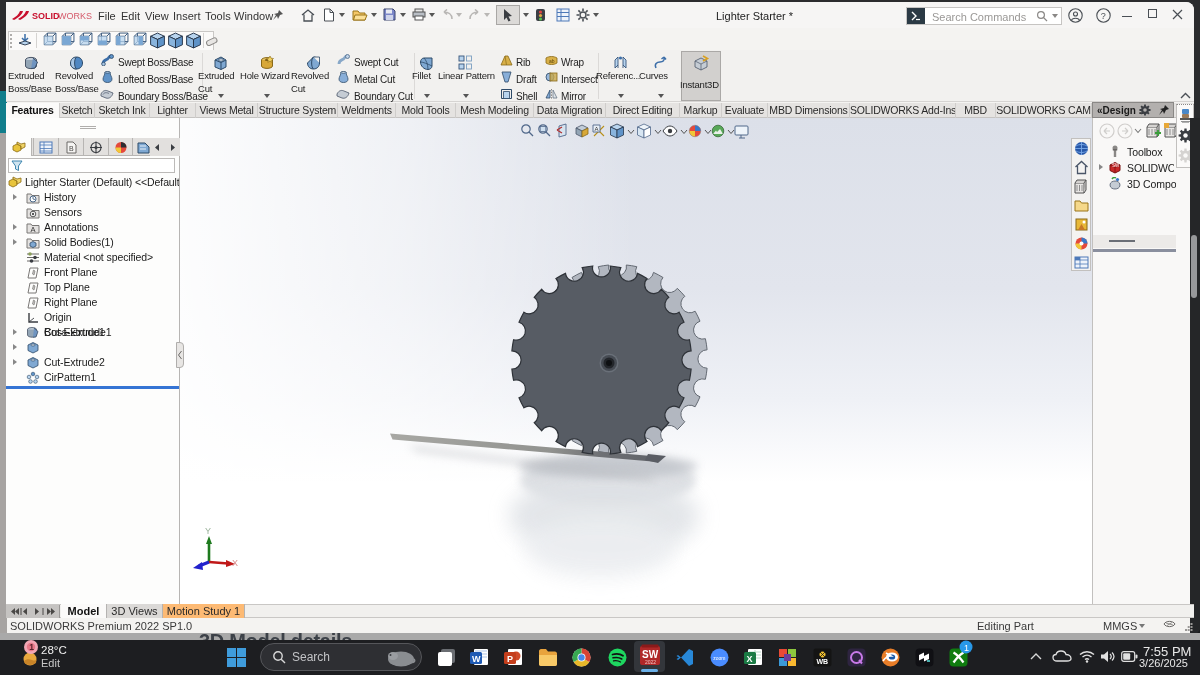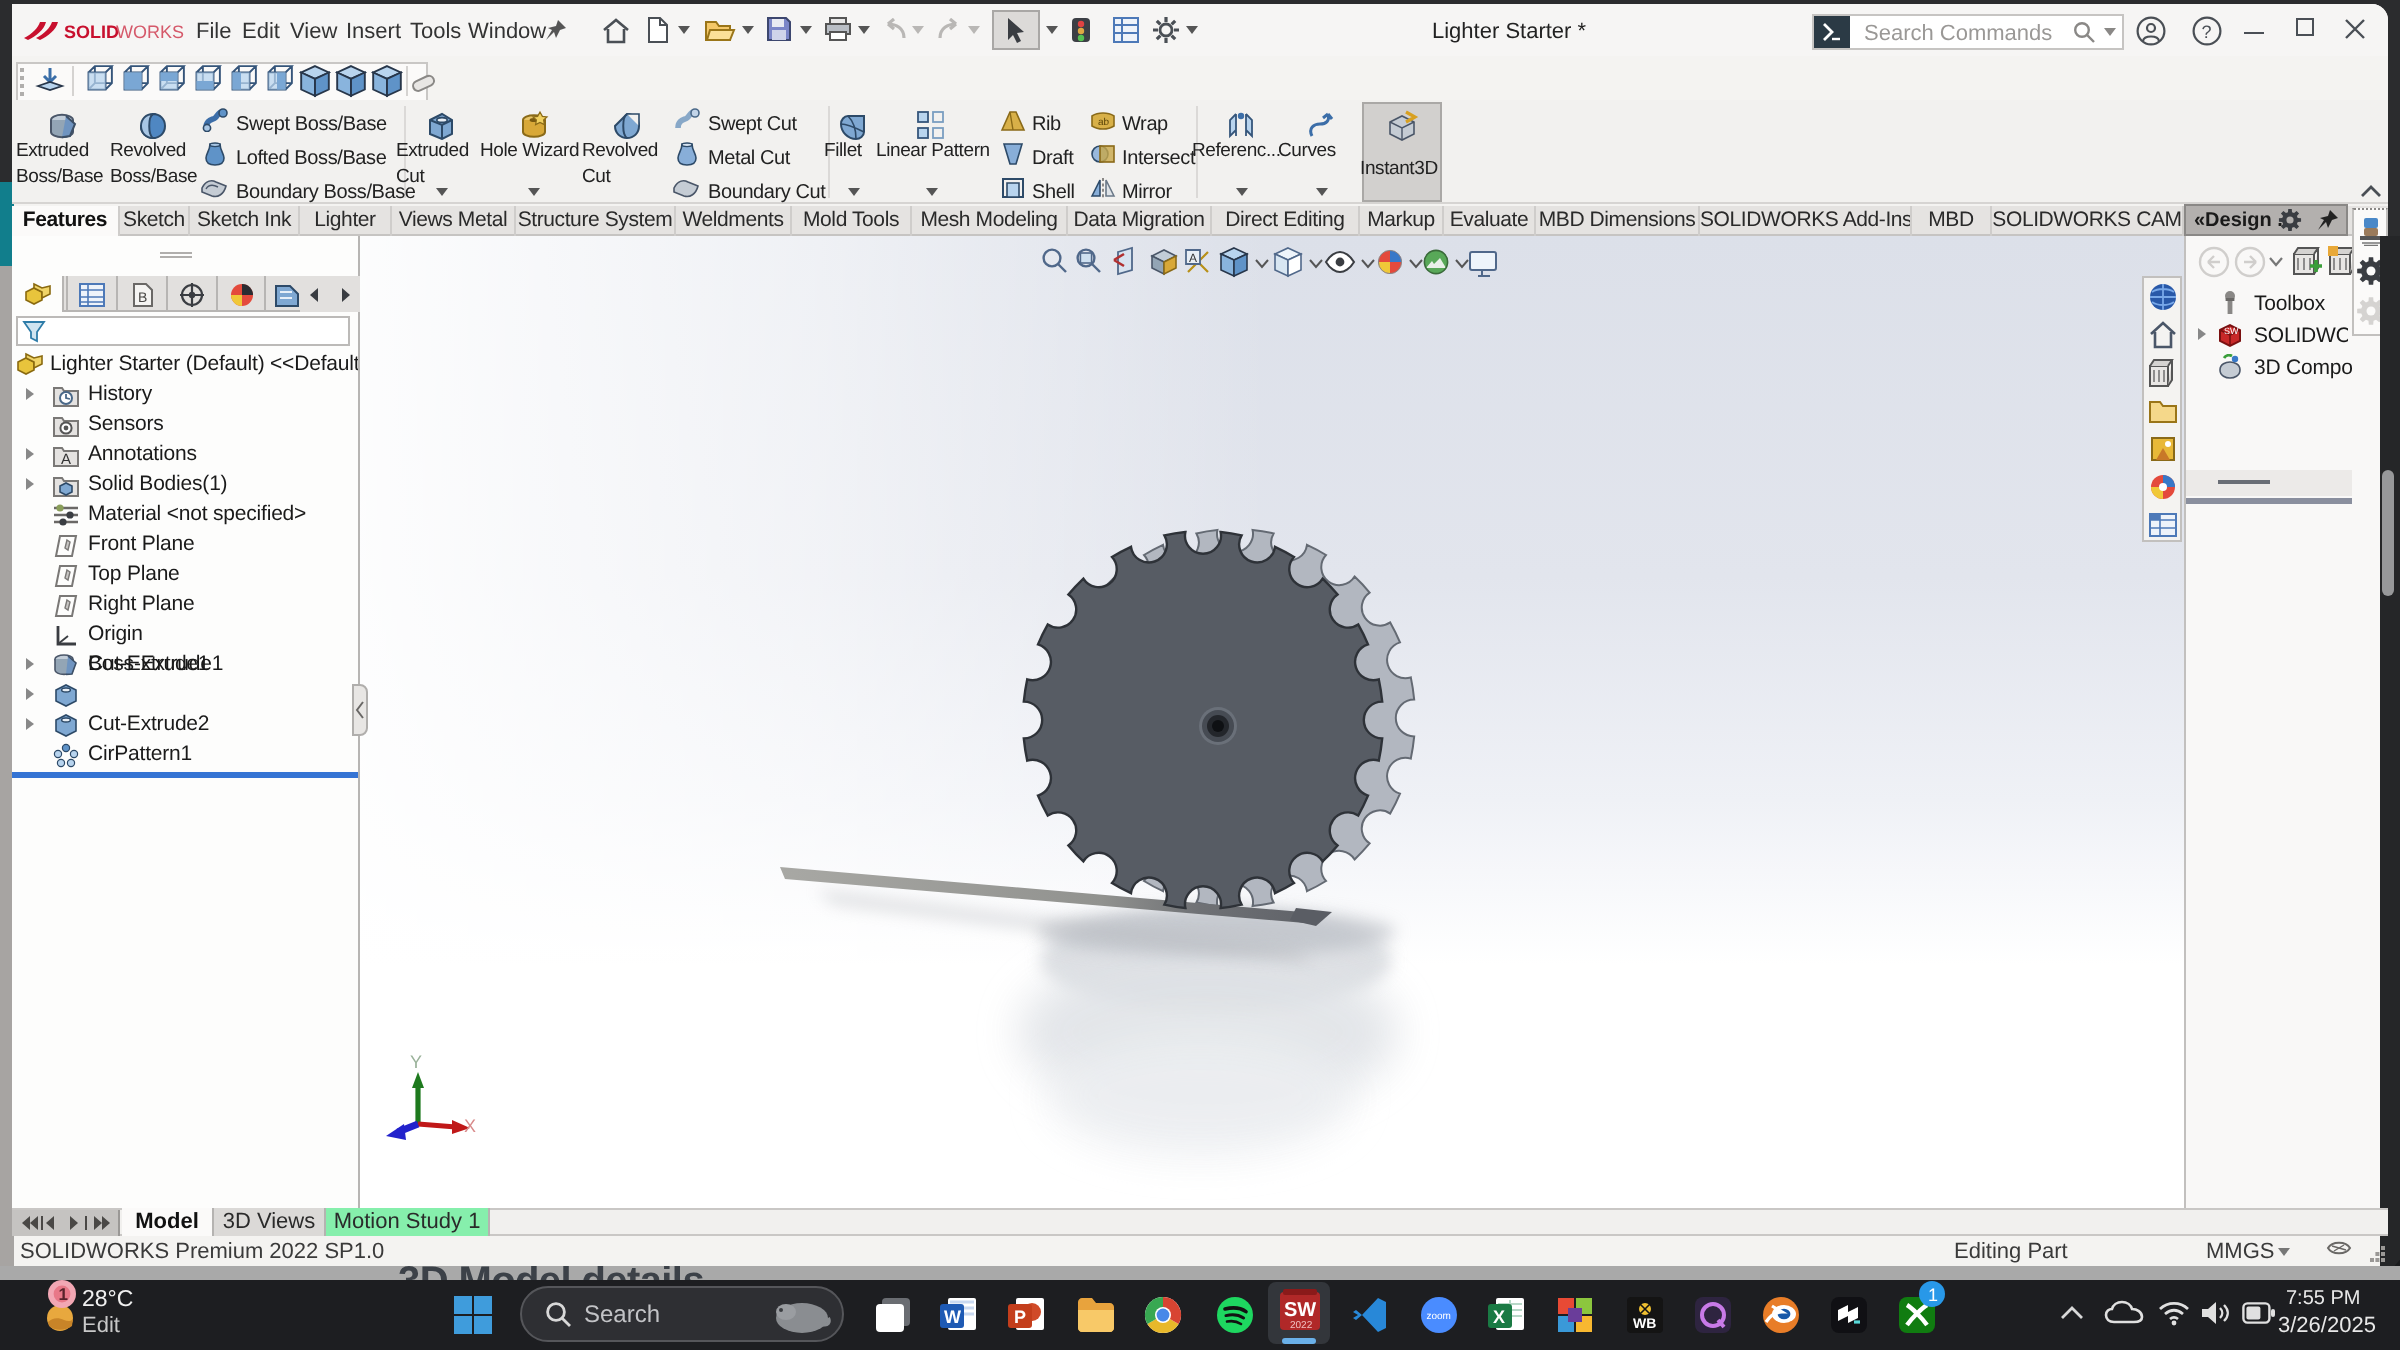--- a/index.html
+++ b/index.html
@@ -722,21 +722,21 @@
       <path d="M10,1 L6,4.5 L10,8 Z"></path>
       <path d="M18,1 L14,4.5 L18,8 Z"></path>
       <path d="M26,1 L30,4.5 L26,8 Z"></path>
       <path d="M38,1 L42,4.5 L38,8 Z"></path>
       <path d="M42,1 L46,4.5 L42,8 Z"></path>
     </g>
     <path d="M12,1 V8 M34,1 V8" stroke="#4a4846"></path>
   </svg>
 <div class="a" style="left:61px;top:604px;width:46px;height:14px;background:#fbfaf9;border-right:1px solid #b5b3b1;font-size:11px;font-weight:bold;text-align:center;line-height:14px;color:#111">Model</div>
 <div class="a" style="left:107px;top:604px;width:56px;height:14px;background:#dbd9d7;border-right:1px solid #b5b3b1;font-size:11px;text-align:center;line-height:14px;color:#2a2a2a">3D Views</div>
-<div class="a" style="left:163px;top:604px;width:82px;height:14px;background:#86efac;border-right:1px solid #b5b3b1;font-size:11px;text-align:center;line-height:14px;color:#2a2a2a">Motion Study 1</div>
+<div class="a" style="left:163px;top:604px;width:82px;height:14px;background:#fdba74;border-right:1px solid #b5b3b1;font-size:11px;text-align:center;line-height:14px;color:#2a2a2a">Motion Study 1</div>
 <div class="tx" style="left:10px;top:620px;color:#3a3a3a">SOLIDWORKS Premium 2022 SP1.0</div>
 <div class="tx" style="left:977px;top:620px;color:#3a3a3a">Editing Part</div>
 <div class="tx" style="left:1103px;top:620px;color:#3a3a3a">MMGS</div>
 <div class="cap" style="left:1139px;top:624px;border-top-color:#777"></div>
 <svg class="a" style="left:1163px;top:619px" width="13" height="11" viewBox="0 0 13 11">
     <path d="M1,5 C3,1.5 10,1.5 12,5 C10,8.5 3,8.5 1,5 Z" fill="none" stroke="#6a6866" stroke-width="1"></path>
     <path d="M3,4 L10,6 M4,6.5 L9,3.5" stroke="#6a6866" stroke-width="0.7"></path>
   </svg>
 <svg class="a" style="left:1185px;top:623px" width="8" height="8" viewBox="0 0 8 8">
     <g fill="#9a9896">
@@ -900,15 +900,15 @@
     </svg>
 <svg class="a" style="left:1100px;top:650px" width="15" height="13" viewBox="0 0 15 13">
       <path d="M1,4.5 H4 L8,1 V12 L4,8.5 H1 Z" fill="#e0e0e0"></path>
       <path d="M10,4 C11.5,5.5 11.5,7.5 10,9 M12,2.5 C14.5,5 14.5,8 12,10.5" stroke="#e0e0e0" stroke-width="1.2" fill="none"></path>
     </svg>
 <svg class="a" style="left:1121px;top:651px" width="17" height="11" viewBox="0 0 17 11">
       <rect x="0.7" y="0.7" width="13" height="9.6" rx="2" fill="none" stroke="#e0e0e0" stroke-width="1.2"></rect>
       <rect x="14.5" y="3.5" width="2" height="4" rx="1" fill="#e0e0e0"></rect>
       <rect x="2.2" y="2.2" width="7" height="6.6" rx="1" fill="#e0e0e0"></rect>
     </svg>
-<div class="tx" style="left:1143px;top:644px;color:#e8e8e8;font-size:10px">7:55 PM</div>
+<div class="tx" style="left:1143px;top:644px;color:#e8e8e8;font-size:13px">7:55 PM</div>
 <div class="tx" style="left:1139px;top:657px;color:#e8e8e8;font-size:11px">3/26/2025</div>
 
 
 </circle></body></html>

